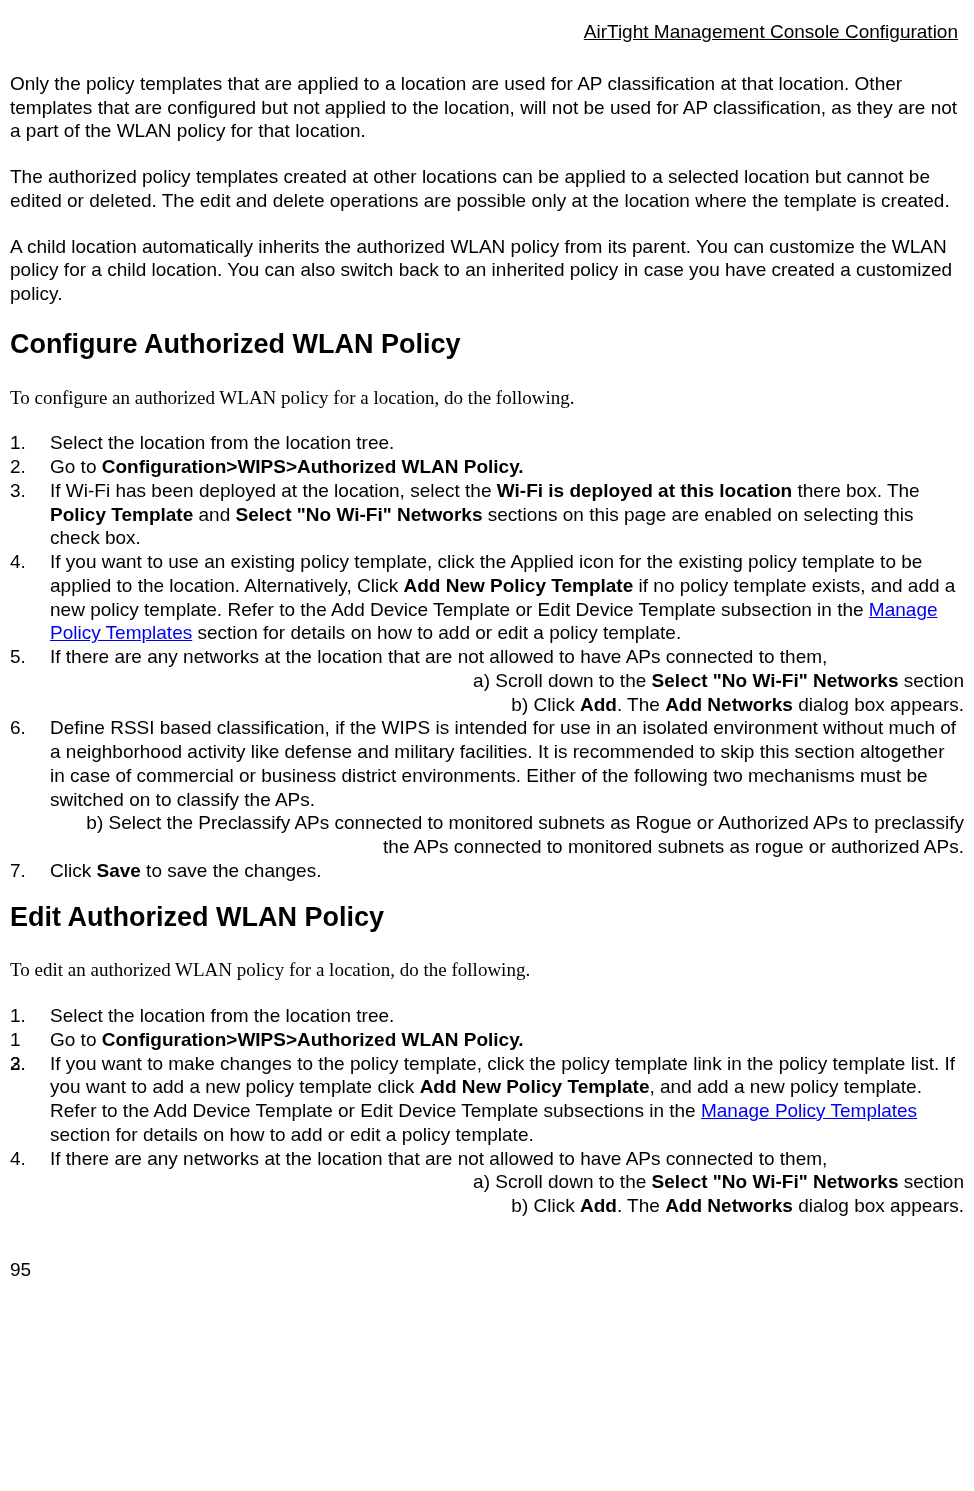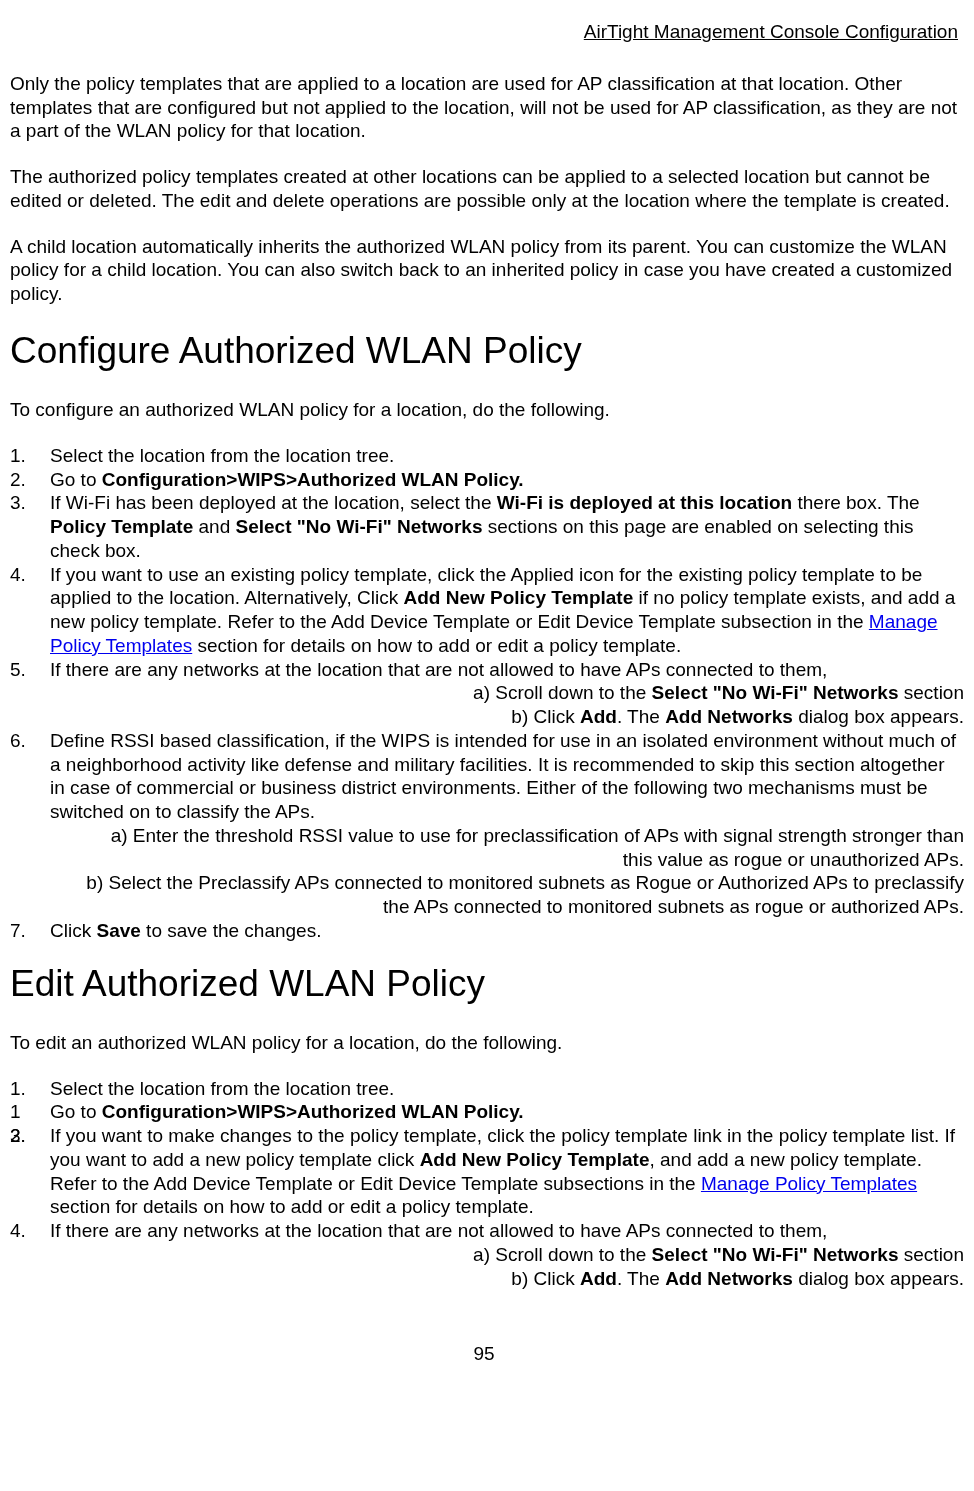--- a/index.html
+++ b/index.html
@@ -21,27 +21,28 @@
       font-size: 19px;
       margin-bottom: 28px;
       padding-right: 6px;
       text-decoration: underline;
     }
     .paragraph {
       margin-bottom: 22px;
       text-align: left;
     }
     h2 {
-      font-size: 37px;
-      font-weight: normal;
+      font-size: 27px;
+      font-weight: bold;
       margin-top: 18px;
       margin-bottom: 24px;
     }
     .intro {
       margin-bottom: 22px;
+      font-family: Liberation Serif, serif;
     }
     ol {
       list-style: none;
       padding-left: 0;
     }
     ol li {
       padding-left: 40px;
       position: relative;
       margin-bottom: 0;
     }
@@ -55,23 +56,23 @@
       text-align: right;
     }
     .link {
       color: #0000EE;
       text-decoration: underline;
     }
     .bold {
       font-weight: bold;
     }
     .page-num {
-      text-align: center;
+      text-align: left;
       font-size: 19px;
-      margin-top: 52px;
+      margin-top: 40px;
       padding-right: 6px;
     }
     .list-block {
       margin-bottom: 16px;
     }
   </style>
 </head>
 <body>
 
 <div class="header">AirTight Management Console Configuration</div>
@@ -108,23 +109,20 @@
       <span>a) Scroll down to the </span><span class="bold">Select "No Wi-Fi" Networks</span><span> section</span>
     </div>
     <div class="sub">
       <span>b) Click </span><span class="bold">Add</span><span>. The </span><span class="bold">Add Networks</span><span> dialog box appears.</span>
     </div>
   </li>
   <li>
     <span class="num">6.</span>
     <span>Define RSSI based classification, if the WIPS is intended for use in an isolated environment without much of a neighborhood activity like defense and military facilities. It is recommended to skip this section altogether in case of commercial or business district environments. Either of the following two mechanisms must be switched on to classify the APs.</span>
     <div class="sub">
-      <div class="subsub-wrap" style="padding-left:0;text-indent:-18px;margin-left:18px;">a) Enter the threshold RSSI value to use for preclassification of APs with signal strength stronger than this value as rogue or unauthorized APs.</div>
-    </div>
-    <div class="sub">
       <div class="subsub-wrap" style="padding-left:0;text-indent:-18px;margin-left:18px;">b) Select the Preclassify APs connected to monitored subnets as Rogue or Authorized APs to preclassify the APs connected to monitored subnets as rogue or authorized APs.</div>
     </div>
   </li>
   <li>
     <span class="num">7.</span>
     <span>Click </span><span class="bold">Save</span><span> to save the changes.</span>
   </li>
 </ol>
 
 <h2>Edit Authorized WLAN Policy</h2>

